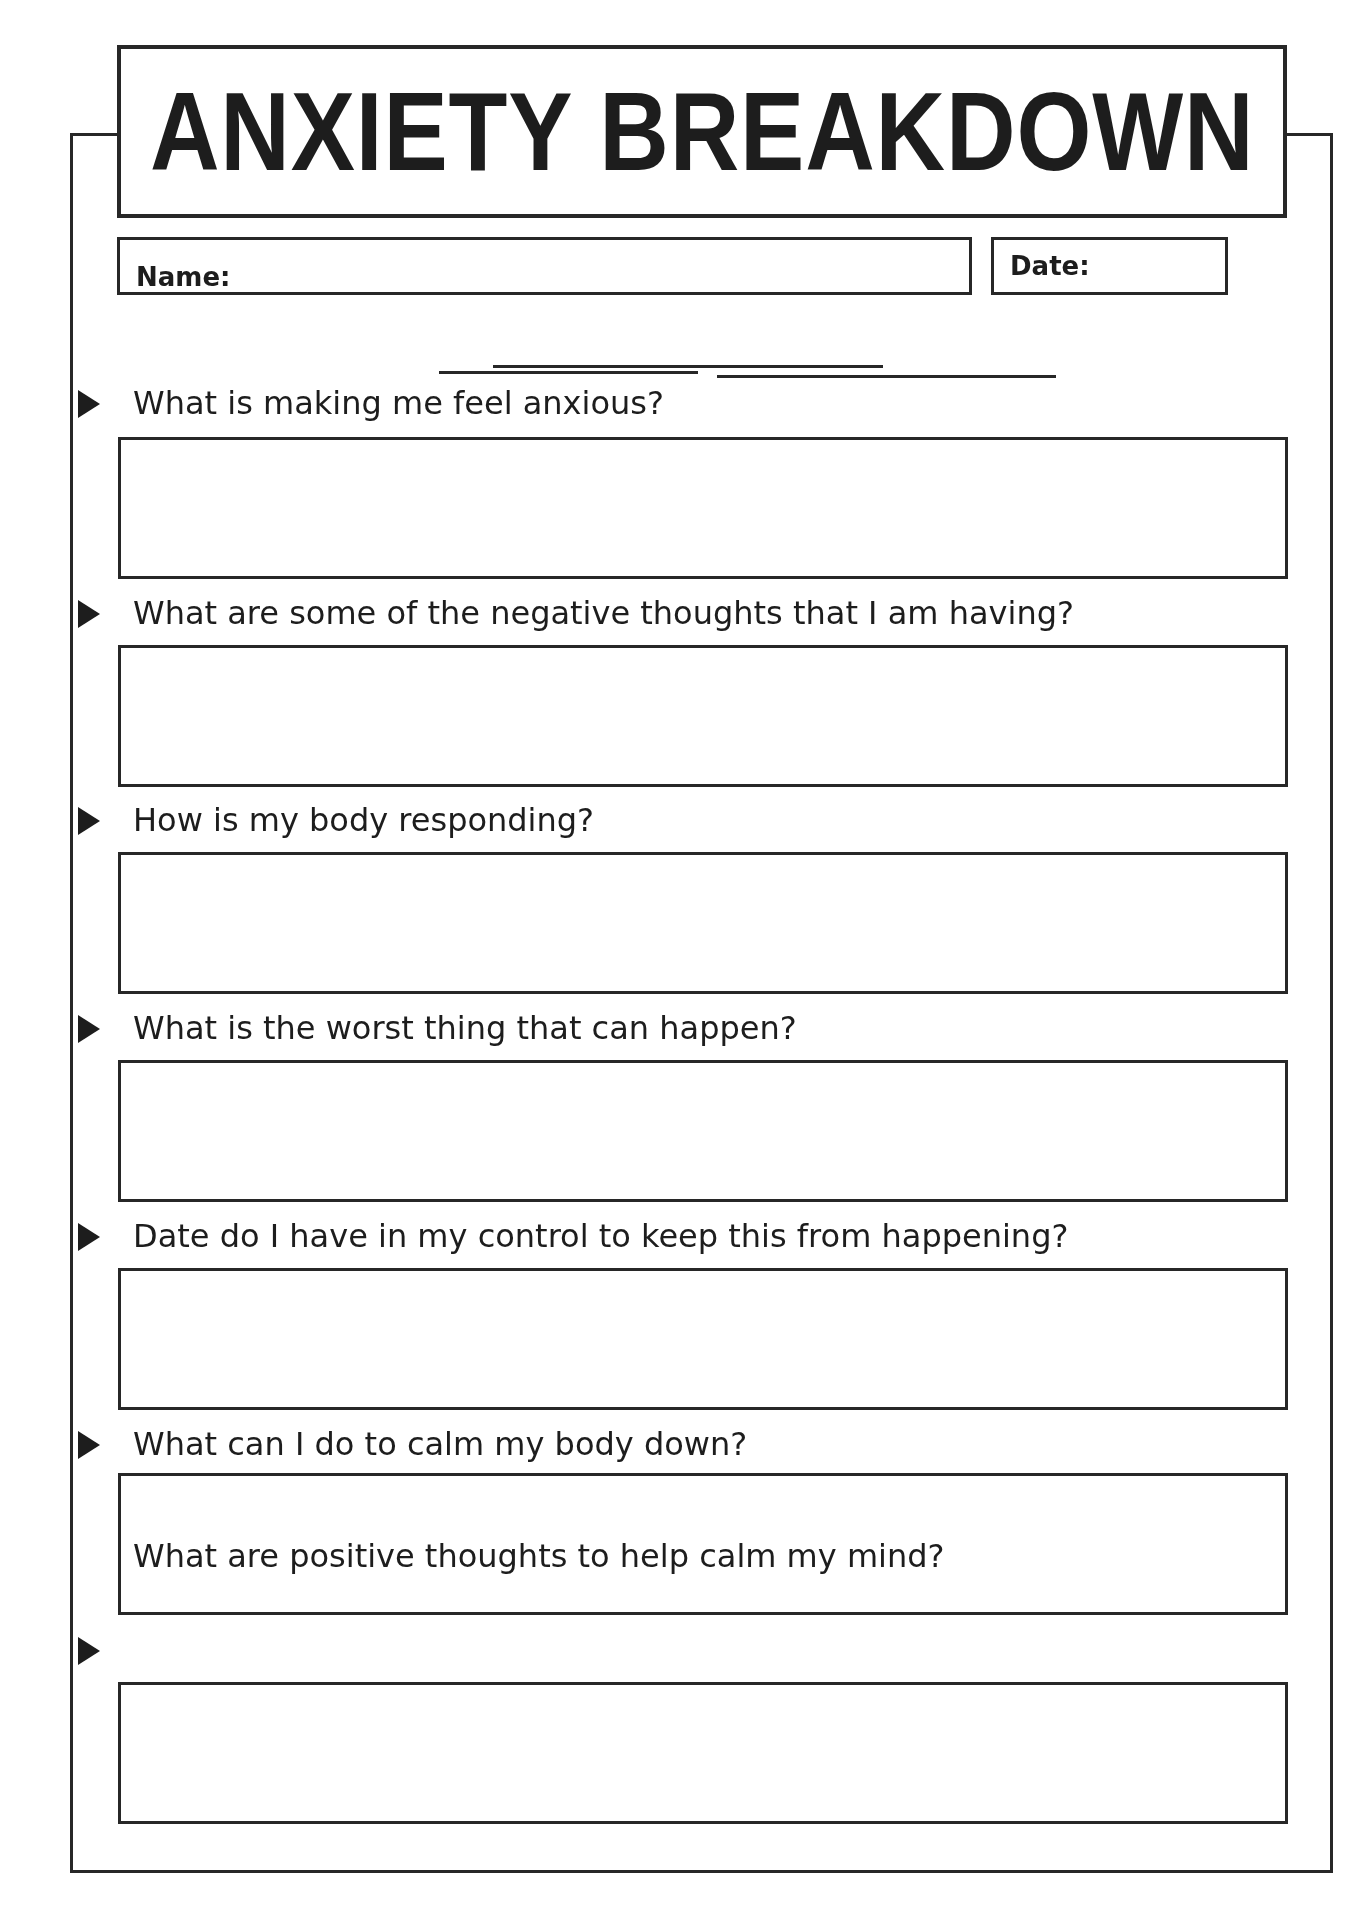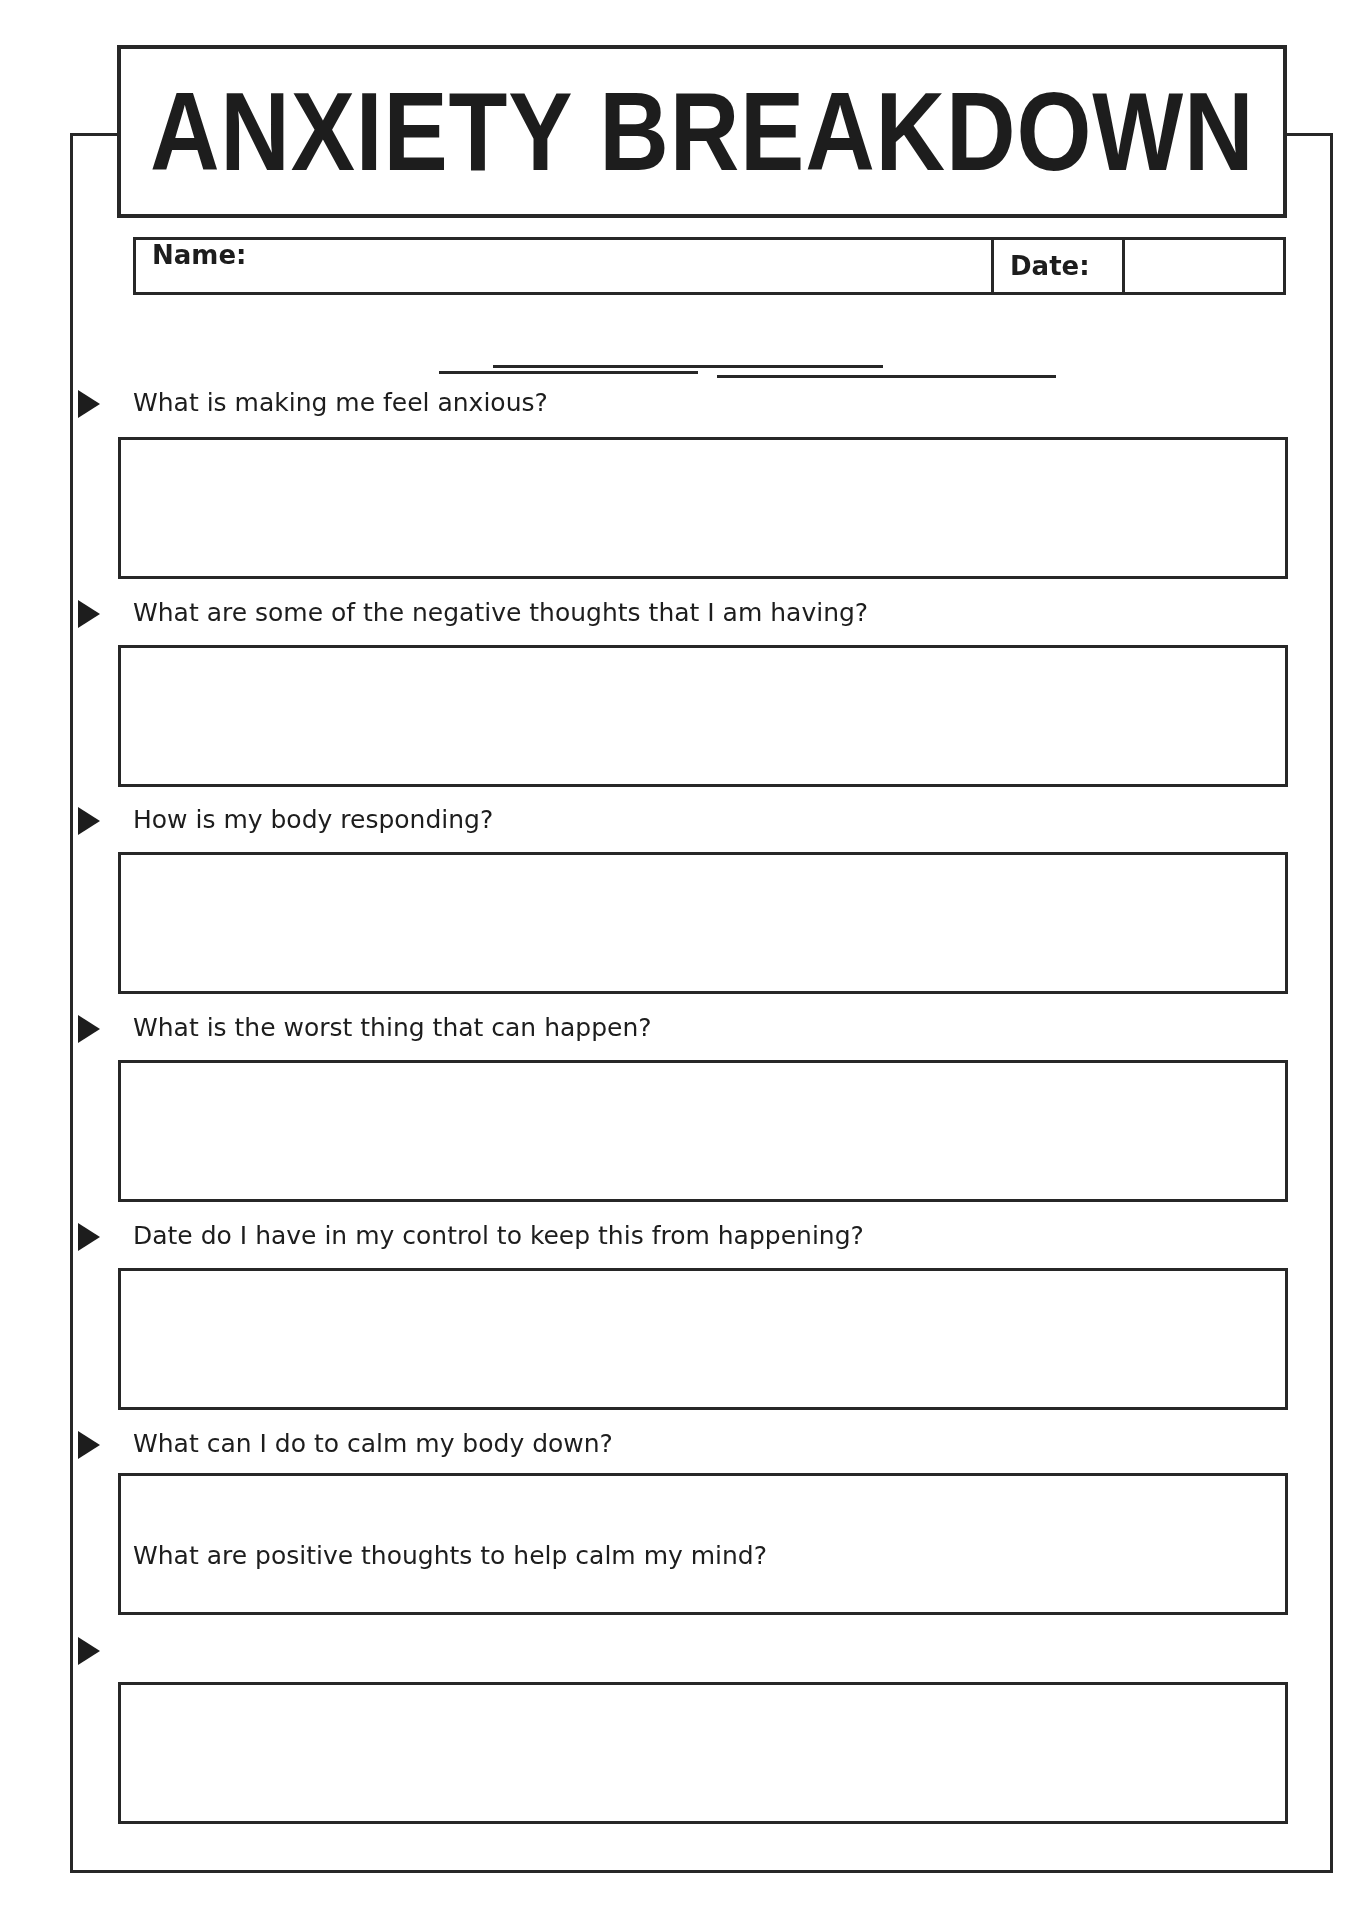--- a/index.html
+++ b/index.html
@@ -49,33 +49,33 @@
     font-size: 112px;
     letter-spacing: 1px;
     transform: scaleX(0.86);
     transform-origin: center;
     white-space: nowrap;
     color: #1d1d1d;
   }
 
   
   .name-box {
-    left: 110px;
+    left: 94px;
     top: 237px;
-    width: 992px;
+    width: 855px;
     height: 58px;
     border: 3px solid #272727;
     box-sizing: border-box;
     display: flex;
-    align-items: flex-start;
+    align-items: flex-end;
   }
   .date-box {
     left: 968px;
     top: 237px;
-    width: 295px;
+    width: 237px;
     height: 58px;
     border: 3px solid #272727;
     box-sizing: border-box;
     display: flex;
     align-items: center;
   }
   .field-label {
     font-size: 26px;
     font-weight: 600;
     padding-left: 16px;
@@ -100,21 +100,21 @@
   
   .arrow-bullet {
     width: 0;
     height: 0;
     border-top: 14px solid transparent;
     border-bottom: 14px solid transparent;
     border-left: 22px solid #1d1d1d;
   }
   .q-label {
     left: 110px;
-    font-size: 25px;
+    font-size: 32px;
     line-height: 40px;
     white-space: nowrap;
     color: #1d1d1d;
   }
   .a-box {
     left: 95px;
     width: 1170px;
     height: 142px;
     border: 3px solid #272727;
     box-sizing: border-box;

